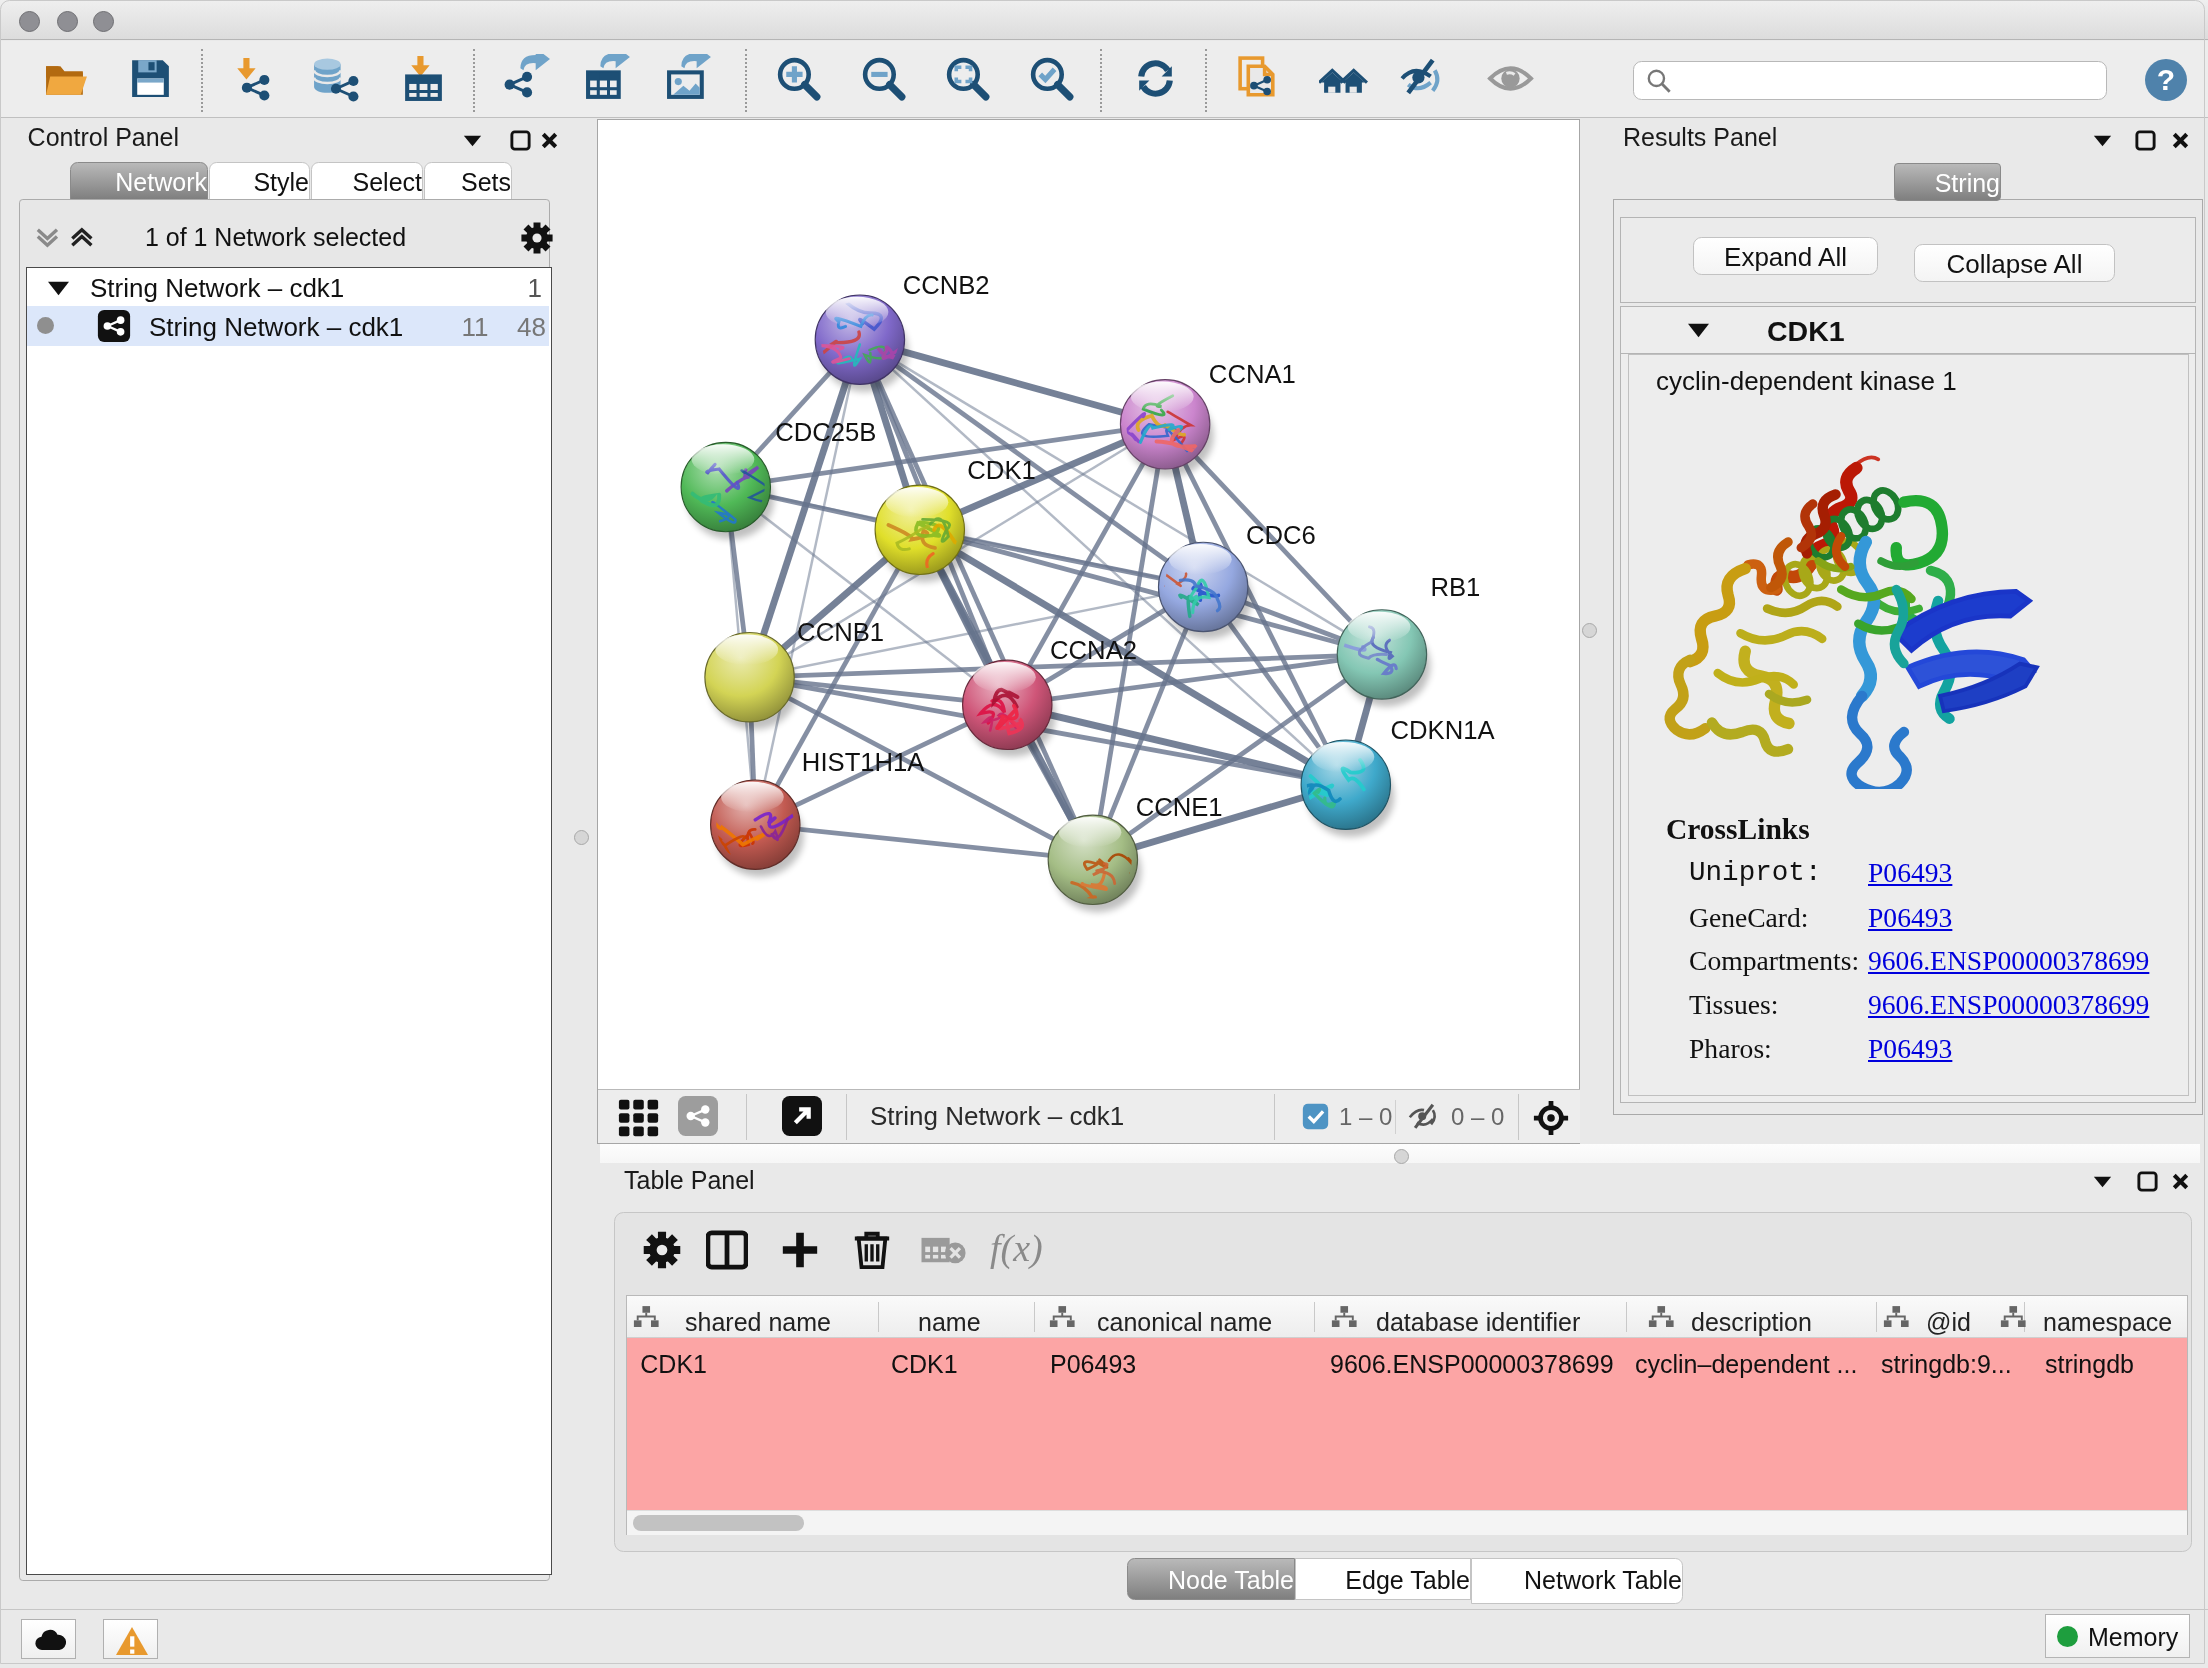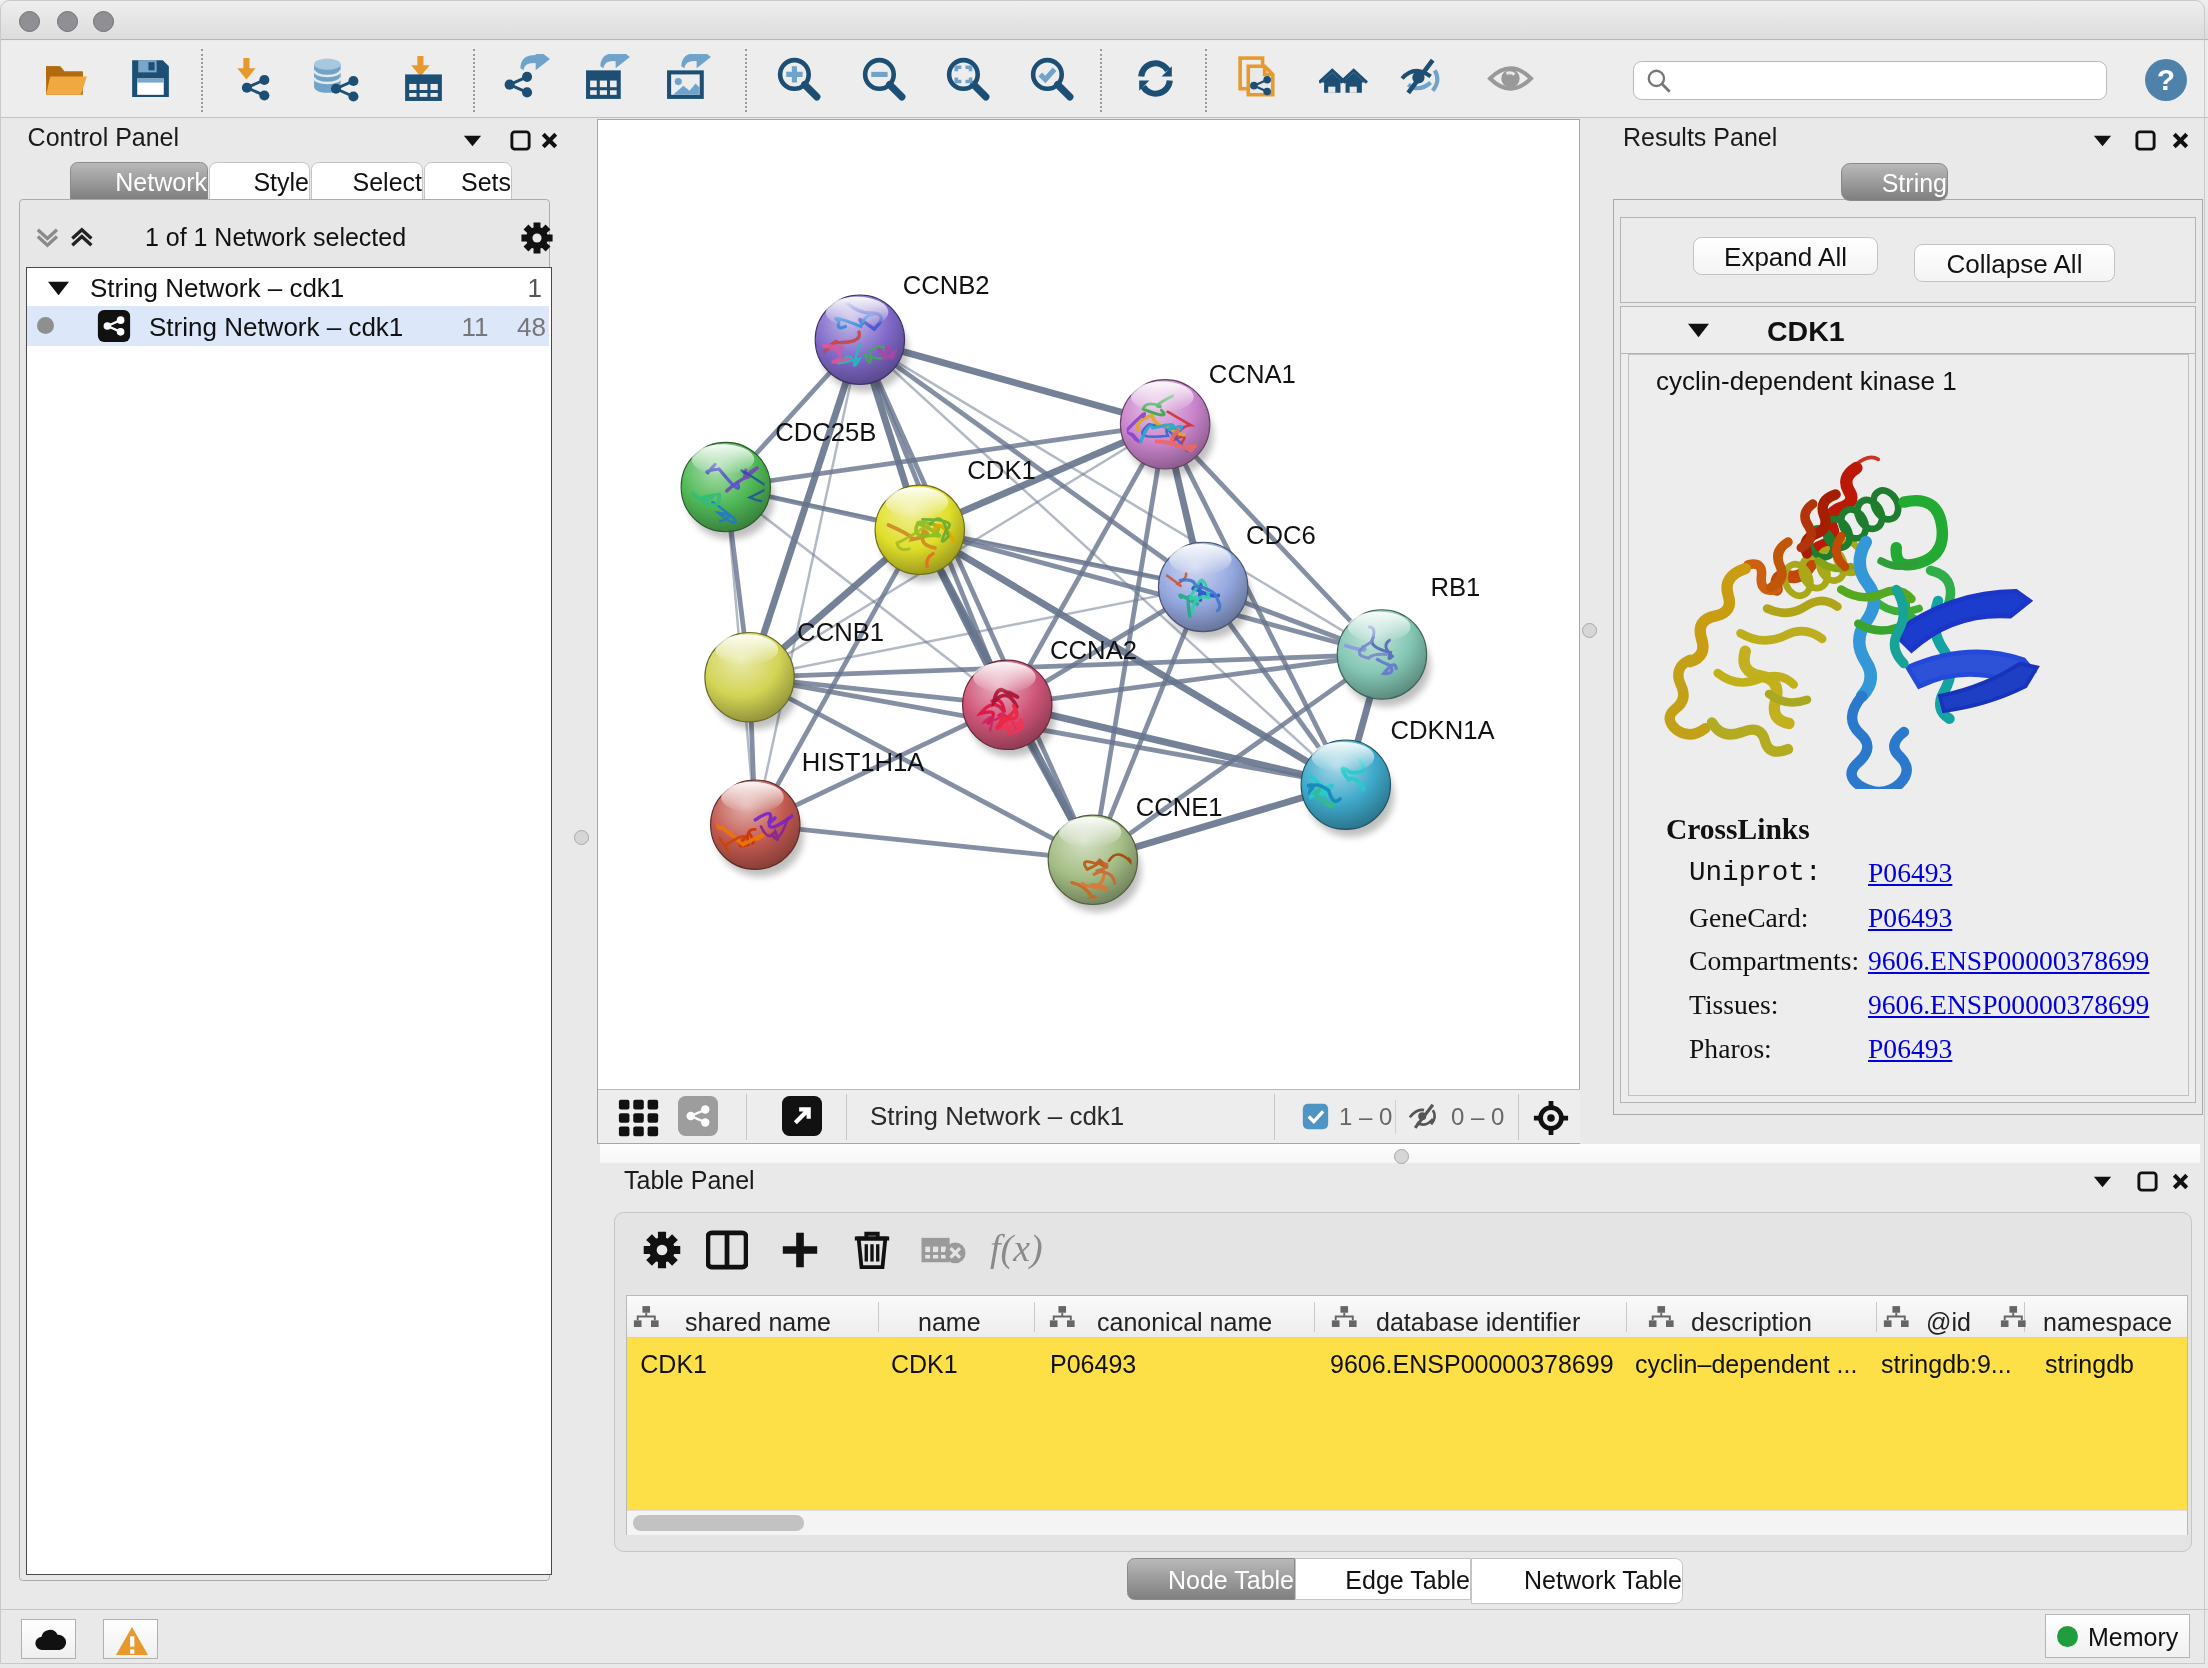--- a/index.html
+++ b/index.html
@@ -551,21 +551,21 @@
 <svg style="position:absolute;left:2091px;top:129px" width="23" height="23" viewBox="0 0 24 24">
     <path d="M3 7 h18 l-9 11z" fill="#111"></path>
   </svg>
 <svg style="position:absolute;left:2134px;top:129px" width="23" height="23" viewBox="0 0 24 24">
     <rect x="3" y="3" width="18" height="18" rx="3" fill="none" stroke="#111" stroke-width="3"></rect>
   </svg>
 <svg style="position:absolute;left:2169px;top:129px" width="23" height="23" viewBox="0 0 24 24">
     <path d="M4 7 l3 -3 5 5 5 -5 3 3 -5 5 5 5 -3 3 -5 -5 -5 5 -3 -3 5 -5z" fill="#111"></path>
   </svg>
 <div class="abs" style="left:1613px;top:199px;width:590px;height:916px;background:#e9e9e9;border:1px solid #a9a9a9"></div>
-<div class="tab tabsel" style="left:1841px;top:163px;width:107px;border-radius:9px">String</div>
+<div class="tab tabsel" style="left:1894px;top:163px;width:107px;border-radius:4px">String</div>
 <div class="abs" style="left:1620px;top:217px;width:576px;height:86px;background:#ebebeb;border:1px solid #b4b4b4"></div>
 <div class="btn" style="left:1693px;top:237px;width:185px;height:38px;line-height:38px">Expand All</div>
 <div class="btn" style="left:1914px;top:244px;width:201px;height:38px;line-height:38px">Collapse All</div>
 <div class="abs" style="left:1620px;top:306px;width:576px;height:797px;background:#ededed;border:1px solid #b4b4b4">
     <div class="abs" style="left:0;top:0;width:574px;height:47px;border-bottom:1px solid #b4b4b4"></div>
     <svg class="abs" style="left:65px;top:13.3px" width="25" height="21" viewBox="0 0 26 22">
       <path d="M2 4 h22 l-11 14z" fill="#111"></path>
     </svg>
     <div class="abs" style="left:146px;top:7.6px;font-size:28.5px;font-weight:700">CDK1</div>
     <div class="abs" style="left:6.7px;top:47px;width:561px;height:742px;border:1px solid #c0c0c0;background:#ededed"></div>
@@ -658,21 +658,21 @@
         <rect x="2" y="4" width="26" height="7.333333333333333"></rect>
         <line x1="10.666666666666666" y1="4" x2="10.666666666666666" y2="26" stroke="#9a9a9a" stroke-width="3"></line>
         <line x1="19.333333333333332" y1="4" x2="19.333333333333332" y2="26" stroke="#9a9a9a" stroke-width="3"></line>
         <line x1="2" y1="18.666666666666664" x2="28" y2="18.666666666666664" stroke="#9a9a9a" stroke-width="3"></line>
       </g>
       <circle cx="36" cy="18" r="11" fill="#9a9a9a"></circle>
       <path d="M31 13 l10 10 M41 13 l-10 10" stroke="#e4e4e4" stroke-width="3.5"></path>
     </svg>
     <div class="abs" style="left:375px;top:13.3px;font-family:'Liberation Serif',serif;font-style:italic;font-size:38px;color:#8a8a8a">f(x)</div>
   </div>
-<div class="abs" style="left:626px;top:1295px;width:1562px;height:240px;background:#fde047;border:1px solid #b9b9b9">
+<div class="abs" style="left:626px;top:1295px;width:1562px;height:240px;background:#fca5a5;border:1px solid #b9b9b9">
     <div class="abs" style="left:0;top:0;width:1560px;height:42px;background:linear-gradient(#fafafa,#ededed);border-bottom:1px solid #cfcfcf"></div>
     <div class="abs" style="left:251px;top:5.7px;height:30px;border-left:1px solid #c9c9c9"></div>
     <div class="abs" style="left:407px;top:5.7px;height:30px;border-left:1px solid #c9c9c9"></div>
     <div class="abs" style="left:687px;top:5.7px;height:30px;border-left:1px solid #c9c9c9"></div>
     <div class="abs" style="left:999px;top:5.7px;height:30px;border-left:1px solid #c9c9c9"></div>
     <div class="abs" style="left:1249px;top:5.7px;height:30px;border-left:1px solid #c9c9c9"></div>
     <div class="abs" style="left:1397px;top:5.7px;height:30px;border-left:1px solid #c9c9c9"></div>
     <svg style="position:absolute;left:4.8px;top:8.6px" width="28.5" height="25" viewBox="0 0 30 26">
       <rect x="11" y="1" width="8" height="7" fill="#666"></rect>
       <rect x="2" y="16" width="8" height="7" fill="#666"></rect>

